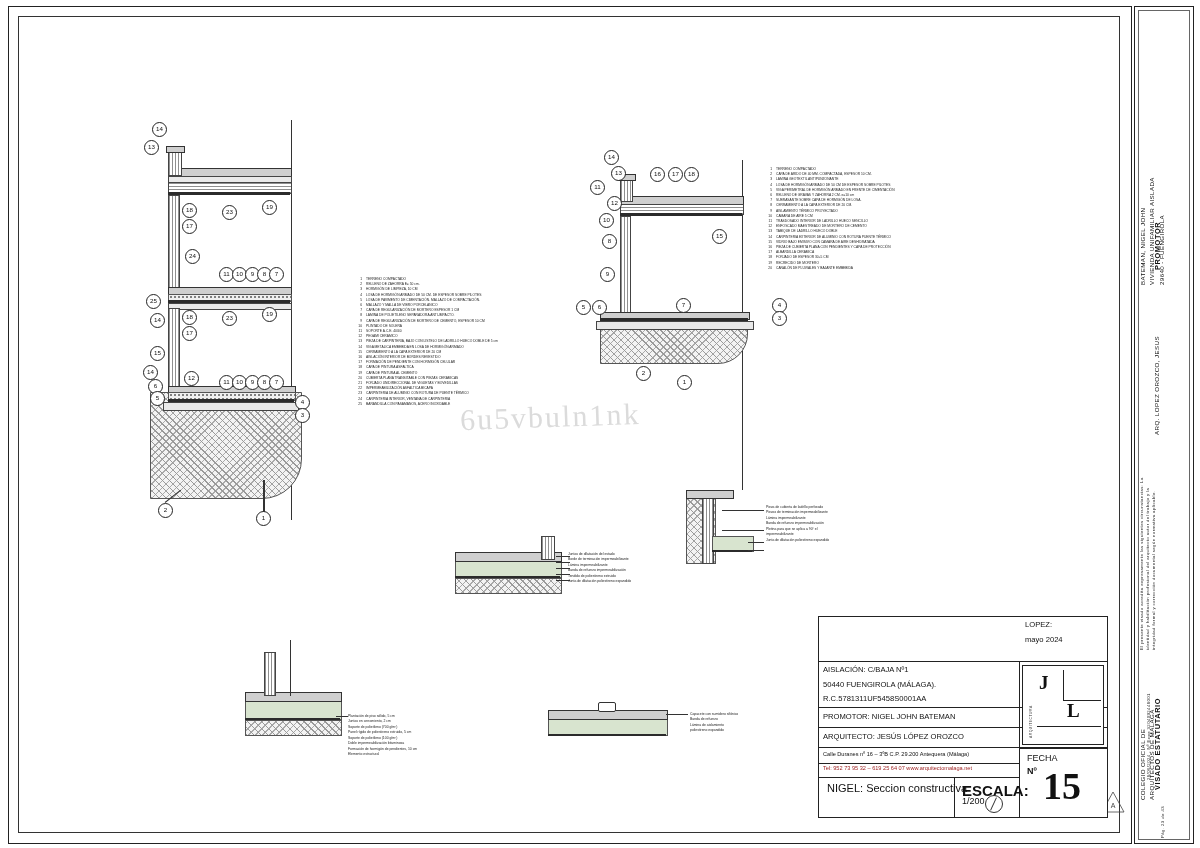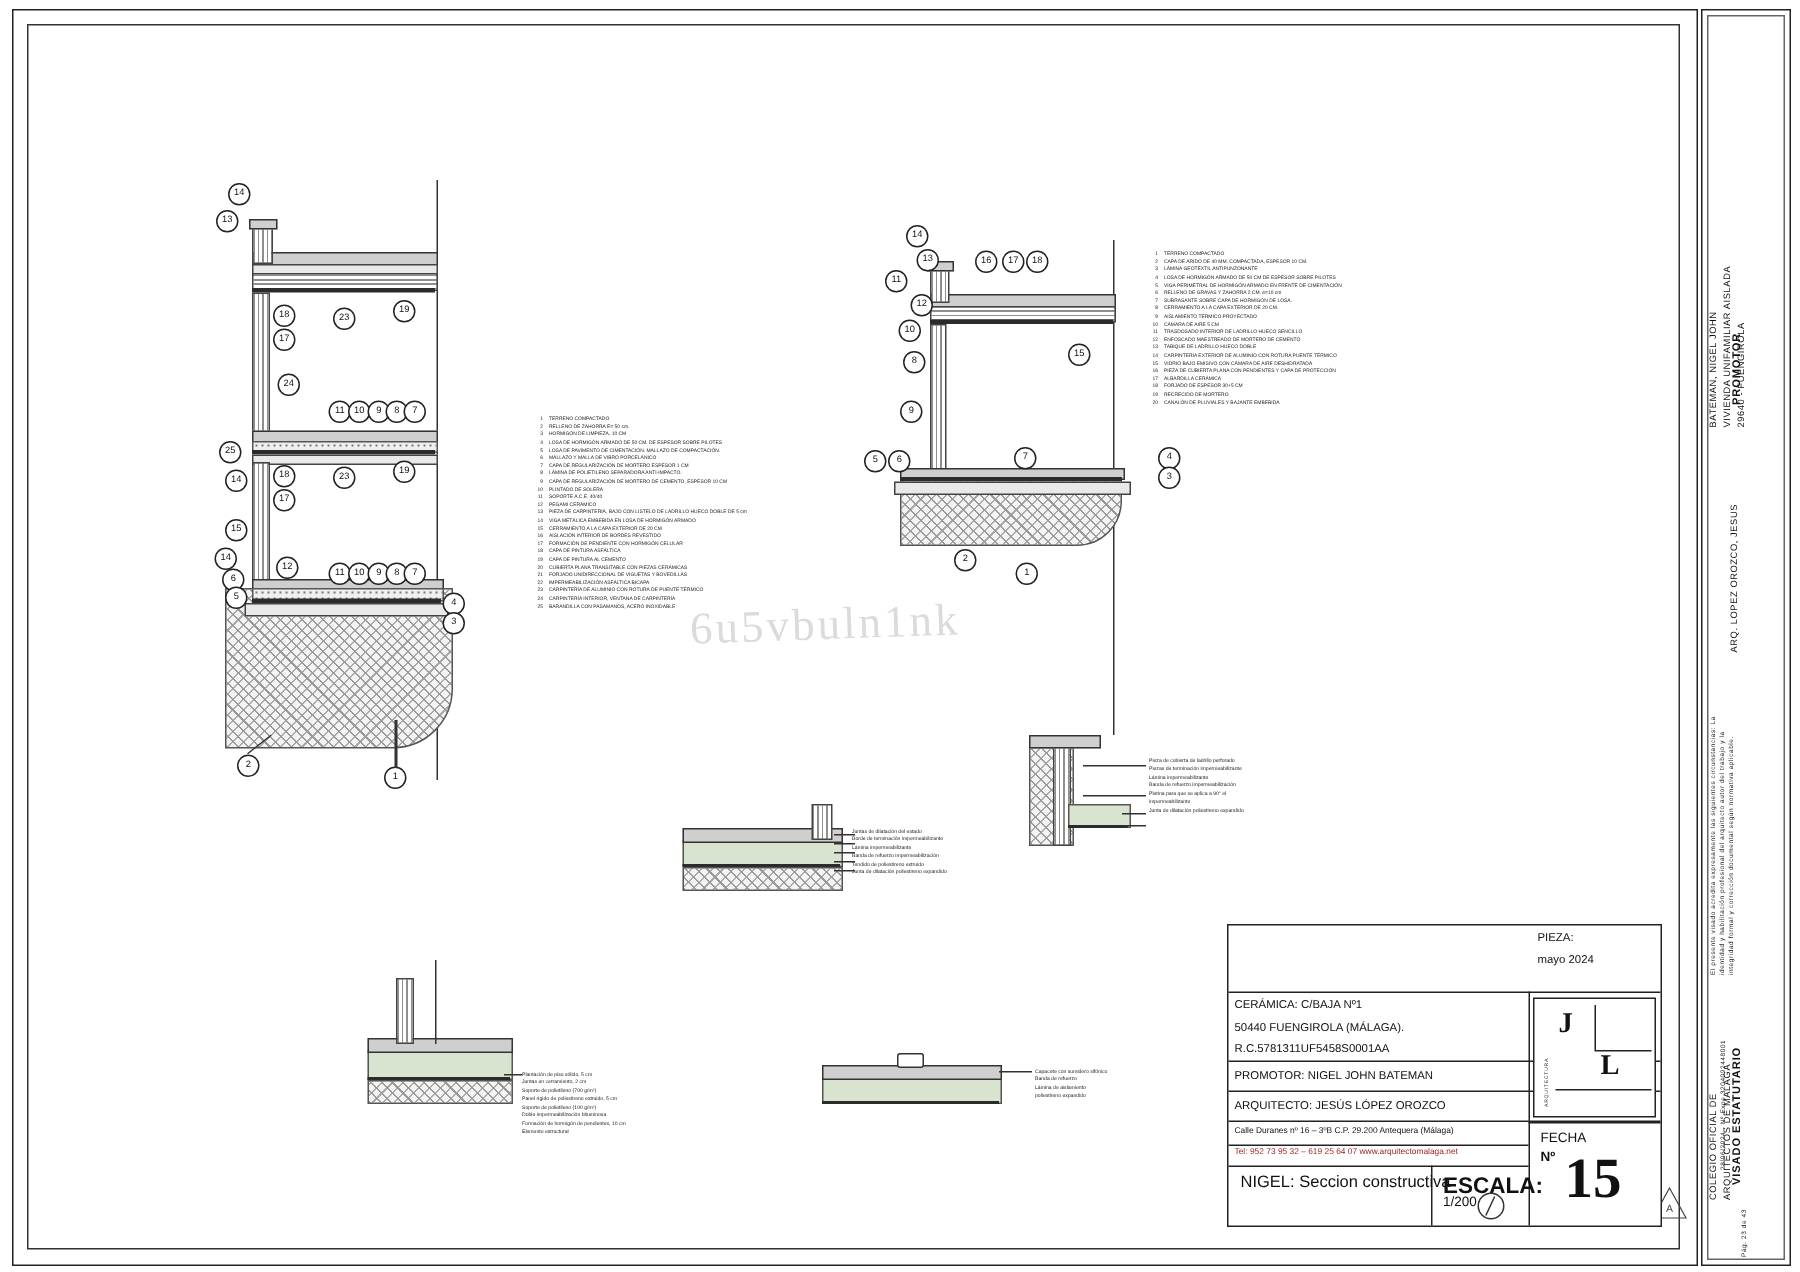--- a/index.html
+++ b/index.html
@@ -369,25 +369,25 @@
     <div class="tb-sep" style="left:0;top:90px;width:288px;height:1px;"></div>
     <div class="tb-sep" style="left:0;top:110px;width:288px;height:1px;"></div>
     <div class="tb-sep" style="left:0;top:130px;width:288px;height:1px;"></div>
     <div class="tb-sep" style="left:0;top:146px;width:200px;height:1px;"></div>
     <div class="tb-sep" style="left:0;top:160px;width:200px;height:1px;"></div>
     <div class="tb-sep" style="left:200px;top:44px;width:1px;height:86px;"></div>
     <div class="tb-sep" style="left:200px;top:130px;width:1px;height:70px;"></div>
     <div class="tb-sep" style="left:135px;top:160px;width:1px;height:40px;"></div>
     <div class="tb-sep" style="left:200px;top:131px;width:88px;height:1px;"></div>
 
-    <div class="tb-cell tb-label" style="left:202px;top:1px;">PIEZA:</div>
+    <div class="tb-cell tb-label" style="left:202px;top:1px;">LOPEZ:</div>
     <div class="tb-cell tb-label" style="left:202px;top:16px;">mayo  2024</div>
 
     <div class="tb-cell tb-label" style="left:0;top:46px;">
-      <span>CERÁMICA:</span>
+      <span>AISLACIÓN:</span>
       <span>C/BAJA Nº1</span>
     </div>
     <div class="tb-cell tb-label" style="left:0;top:61px;">50440 FUENGIROLA (MÁLAGA).</div>
     <div class="tb-cell tb-label" style="left:0;top:75px;">R.C.5781311UF5458S0001AA</div>
 
     <div class="tb-cell tb-label" style="left:0;top:93px;">
       <span>PROMOTOR:</span>
       <span>NIGEL JOHN BATEMAN</span>
     </div>
     <div class="tb-cell tb-label" style="left:0;top:113px;">

